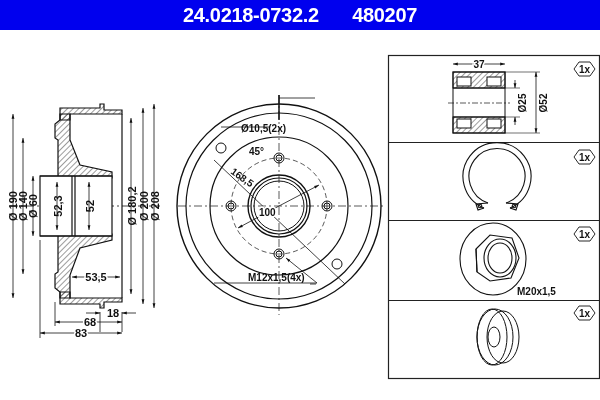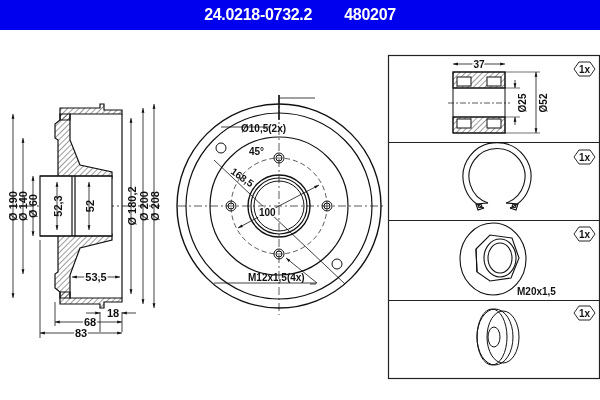--- a/index.html
+++ b/index.html
@@ -1,18 +1,18 @@
 <!DOCTYPE html>
 <html><head>
 <meta charset="utf-8">
 <style>
   html,body{margin:0;padding:0;background:#fff;}
   body{width:600px;height:400px;position:relative;overflow:hidden;font-family:"Liberation Sans",sans-serif;}
   .header{position:absolute;left:0;top:0;width:600px;height:30px;background:#0000ee;color:#fff;
-    font-weight:bold;font-size:16px;line-height:30px;text-align:center;letter-spacing:-0.3px;}
+    font-weight:bold;font-size:20px;line-height:30px;text-align:center;letter-spacing:-0.3px;}
   .header span{display:inline-block;margin:0 14px;}
   svg{position:absolute;left:0;top:0;}
   .lbl{font-family:"Liberation Sans",sans-serif;font-weight:bold;fill:#111;}
 </style>
 </head>
 <body>
 
 <div class="header">
   <span>24.0218-0732.2</span>
   <span>480207</span>

